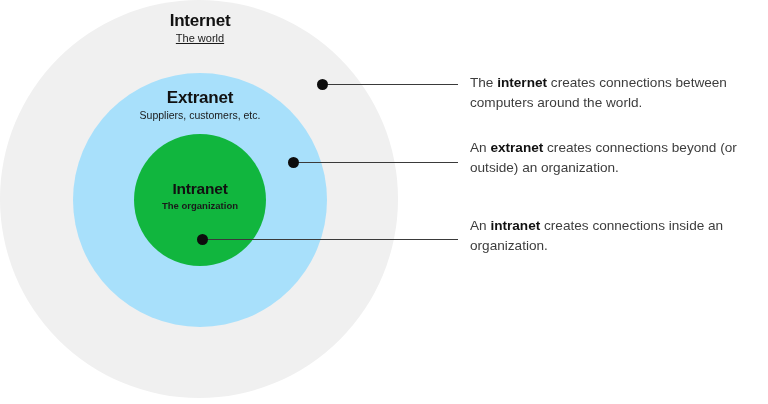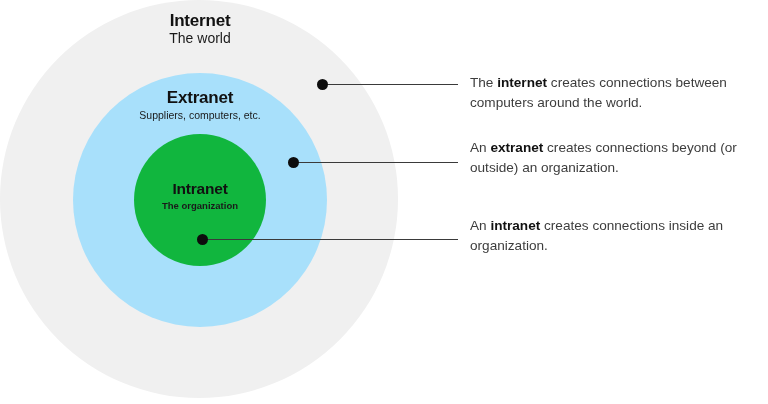--- a/index.html
+++ b/index.html
@@ -59,21 +59,21 @@
     font-weight: bold;
     color: #111111;
     letter-spacing: -0.2px;
   }
   .ring-label .sub {
     display: block;
     color: #1a1a1a;
   }
   #label-internet       { top: 10px; }
   #label-internet .title { font-size: 17px; line-height: 21px; }
-  #label-internet .sub   { font-size: 14px; line-height: 15px; }
+  #label-internet .sub   { font-size: 11px; line-height: 15px; text-decoration: underline; }
 
   #label-extranet       { top: 87px; }
   #label-extranet .title { font-size: 17px; line-height: 21px; }
   #label-extranet .sub   { font-size: 10.5px; line-height: 14px; }
 
   #label-intranet       { top: 179px; }
   #label-intranet .title { font-size: 15.5px; line-height: 20px; }
   #label-intranet .sub   { font-size: 9.5px; line-height: 13px; font-weight: bold; }
 
   
@@ -122,21 +122,21 @@
   <div class="ring" id="ring-extranet"></div>
   <div class="ring" id="ring-intranet"></div>
 
   <div class="ring-label" id="label-internet">
     <span class="title">Internet</span>
     <span class="sub">The world</span>
   </div>
 
   <div class="ring-label" id="label-extranet">
     <span class="title">Extranet</span>
-    <span class="sub">Suppliers, computers, etc.</span>
+    <span class="sub">Suppliers, customers, etc.</span>
   </div>
 
   <div class="ring-label" id="label-intranet">
     <span class="title">Intranet</span>
     <span class="sub">The organization</span>
   </div>
 
   <div class="leader-line" id="line-1"></div>
   <div class="leader-dot" id="dot-1"></div>
 

